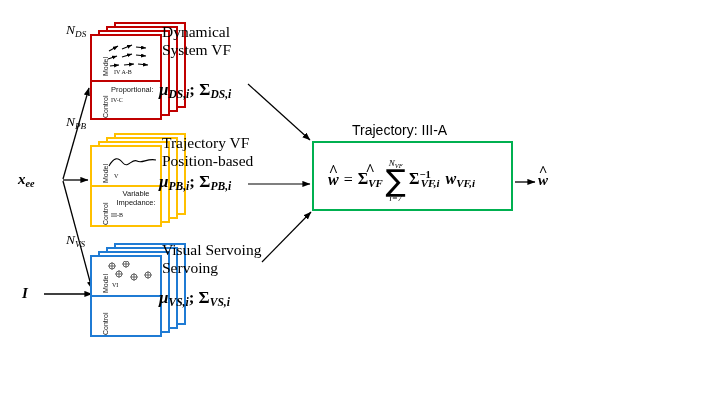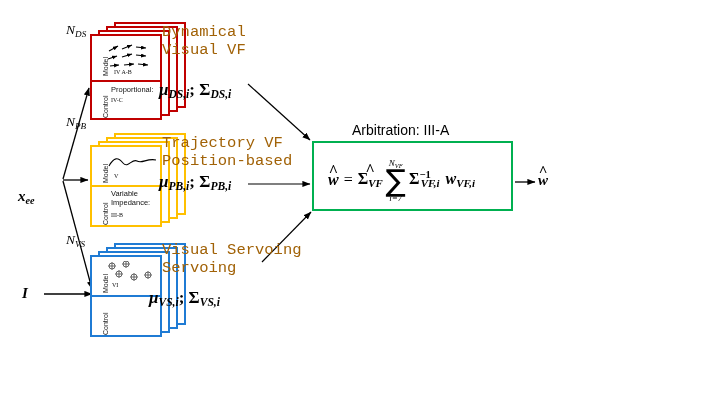--- a/index.html
+++ b/index.html
@@ -77,23 +77,23 @@
   }
   .tiny-ref {
     font-family: "Liberation Serif", serif;
     font-size: 6px;
     color: #111;
   }
 
   
   .vf-title {
     position: absolute;
-    font-family: Liberation Mono, monospace;
+    font-family: Liberation Serif, serif;
     font-size: 15.5px;
-    color: #a16207;
+    color: #000000;
     line-height: 1.18;
     white-space: nowrap;
   }
 
   
   .nlabel {
     position: absolute;
     font-family: "Liberation Serif", serif;
     font-style: italic;
     font-size: 13.5px;
@@ -208,21 +208,21 @@
 
     <path d="M248,84 L310,140" stroke="#000" stroke-width="1.2" fill="none" marker-end="url(#ah)"></path>
 
     <path d="M248,184 L310,184" stroke="#000" stroke-width="1.2" fill="none" marker-end="url(#ah)"></path>
 
     <path d="M262,262 L311,212" stroke="#000" stroke-width="1.2" fill="none" marker-end="url(#ah)"></path>
 
     <path d="M515,182 L535,182" stroke="#000" stroke-width="1.3" fill="none" marker-end="url(#ah)"></path>
   </svg>
 
-  <div class="inlabel" style="left:18px; top:188px;">
+  <div class="inlabel" style="left:18px; top:171px;">
     <span>x</span><span class="sub">ee</span>
   </div>
 
   <div class="inlabel" style="left:22px; top:285px;">
     <span>I</span>
   </div>
 
   <div class="nlabel" style="left:66px; top:22px;">
     <span>N</span><span class="sub">DS</span>
   </div>
@@ -258,21 +258,21 @@
       </svg>
       <div class="tiny-ref" style="position:absolute; left:22px; top:33px;">IV A-B</div>
 
       <div class="card-body" style="left:19px; top:50px; width:68px;">Proportional:</div>
       <div class="tiny-ref" style="position:absolute; left:19px; top:61px;">IV-C</div>
     </div>
   </div>
 
   <div class="vf-title" style="left:162px; top:23px;">
     <div>Dynamical</div>
-    <div>Visual VF</div>
+    <div>System VF</div>
   </div>
 
   <div class="musig" style="left:159px; top:80px;">
     <span>μ</span><span class="sub">DS,i</span><span class="upr">;&nbsp;</span><span class="upr">Σ</span><span class="sub">DS,i</span>
   </div>
 
   <div class="nlabel" style="left:66px; top:114px;">
     <span>N</span><span class="sub">PB</span>
   </div>
 
@@ -285,21 +285,21 @@
       <div class="card-split" style="top:38px; border-top-color:#FFC000;"></div>
 
       <div class="vlabel" style="left:10px; top:36px;">Model</div>
       <div class="vlabel" style="left:10px; top:78px;">Control</div>
 
       <svg style="position:absolute; left:15px; top:6px;" width="52" height="20" viewBox="0 0 52 20">
         <path d="M2,13 C7,4 11,4 16,10 C21,16 25,5 30,8 C35,11 40,5 49,7" stroke="#000" stroke-width="1.1" fill="none"></path>
       </svg>
       <div class="tiny-ref" style="position:absolute; left:22px; top:26px;">V</div>
 
-      <div class="card-body" style="left:19px; top:43px; width:50px;">Variable Impedance:</div>
+      <div class="card-body" style="left:19px; top:43px; width:50px;text-align:center;">Variable Impedance:</div>
       <div class="tiny-ref" style="position:absolute; left:19px; top:65px;">III-B</div>
     </div>
   </div>
 
   <div class="vf-title" style="left:162px; top:134px;">
     <div>Trajectory VF</div>
     <div>Position-based</div>
   </div>
 
   <div class="musig" style="left:159px; top:164px;margin-top:8px;">
@@ -338,25 +338,25 @@
 
       <div class="vlabel" style="left:10px; top:78px;">Control</div>
     </div>
   </div>
 
   <div class="vf-title" style="left:162px; top:241px;">
     <div>Visual Servoing</div>
     <div>Servoing</div>
   </div>
 
-  <div class="musig" style="left:149px; top:288px;">
+  <div class="musig" style="left:159px; top:288px;">
     <span>μ</span><span class="sub">VS,i</span><span class="upr">;&nbsp;</span><span class="upr">Σ</span><span class="sub">VS,i</span>
   </div>
 
-  <div id="arb-title" style="left:352px; top:122px;">Arbitration: III-A</div>
+  <div id="arb-title" style="left:352px; top:122px;">Trajectory: III-A</div>
 
   <div id="arb-box" style="left:312px; top:141px; width:201px; height:70px; border:2.5px solid #00B050;">
     <div id="arb-eq" style="left:14px; top:15px;">
 
       <span class="math bold hatwrap eqpart">
         <span class="hat" style="top:-9px;">^</span><span>w</span>
       </span>
 
       <span class="math upr eqpart" style="margin:0 5px;">=</span>
 

